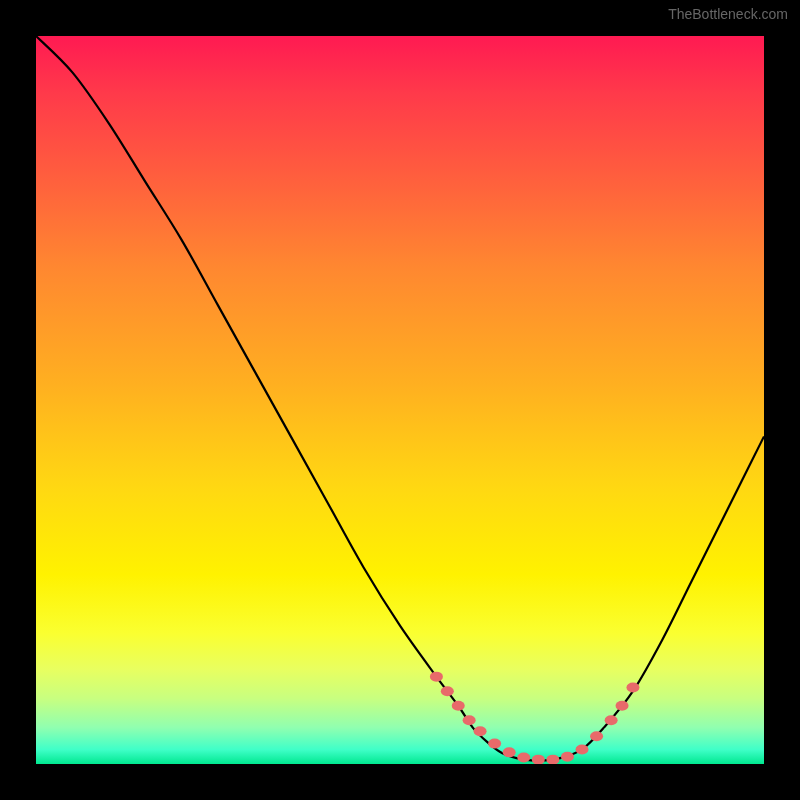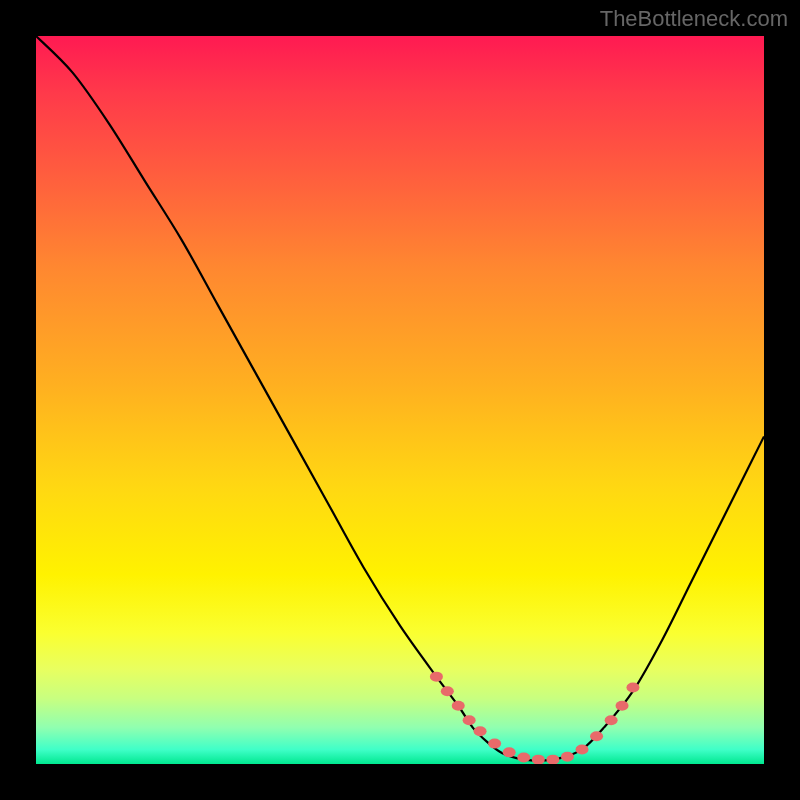--- a/index.html
+++ b/index.html
@@ -15,21 +15,21 @@
     position: relative;
     width: 800px;
     height: 800px;
     background: #000;
   }
   .watermark {
     position: absolute;
     top: 6px;
     right: 12px;
     color: #666;
-    font-size: 22px;
+    font-size: 14px;
     font-weight: 500;
     z-index: 10;
   }
   .plot-area {
     position: absolute;
     left: 36px;
     top: 36px;
     width: 728px;
     height: 728px;
     overflow: hidden;

